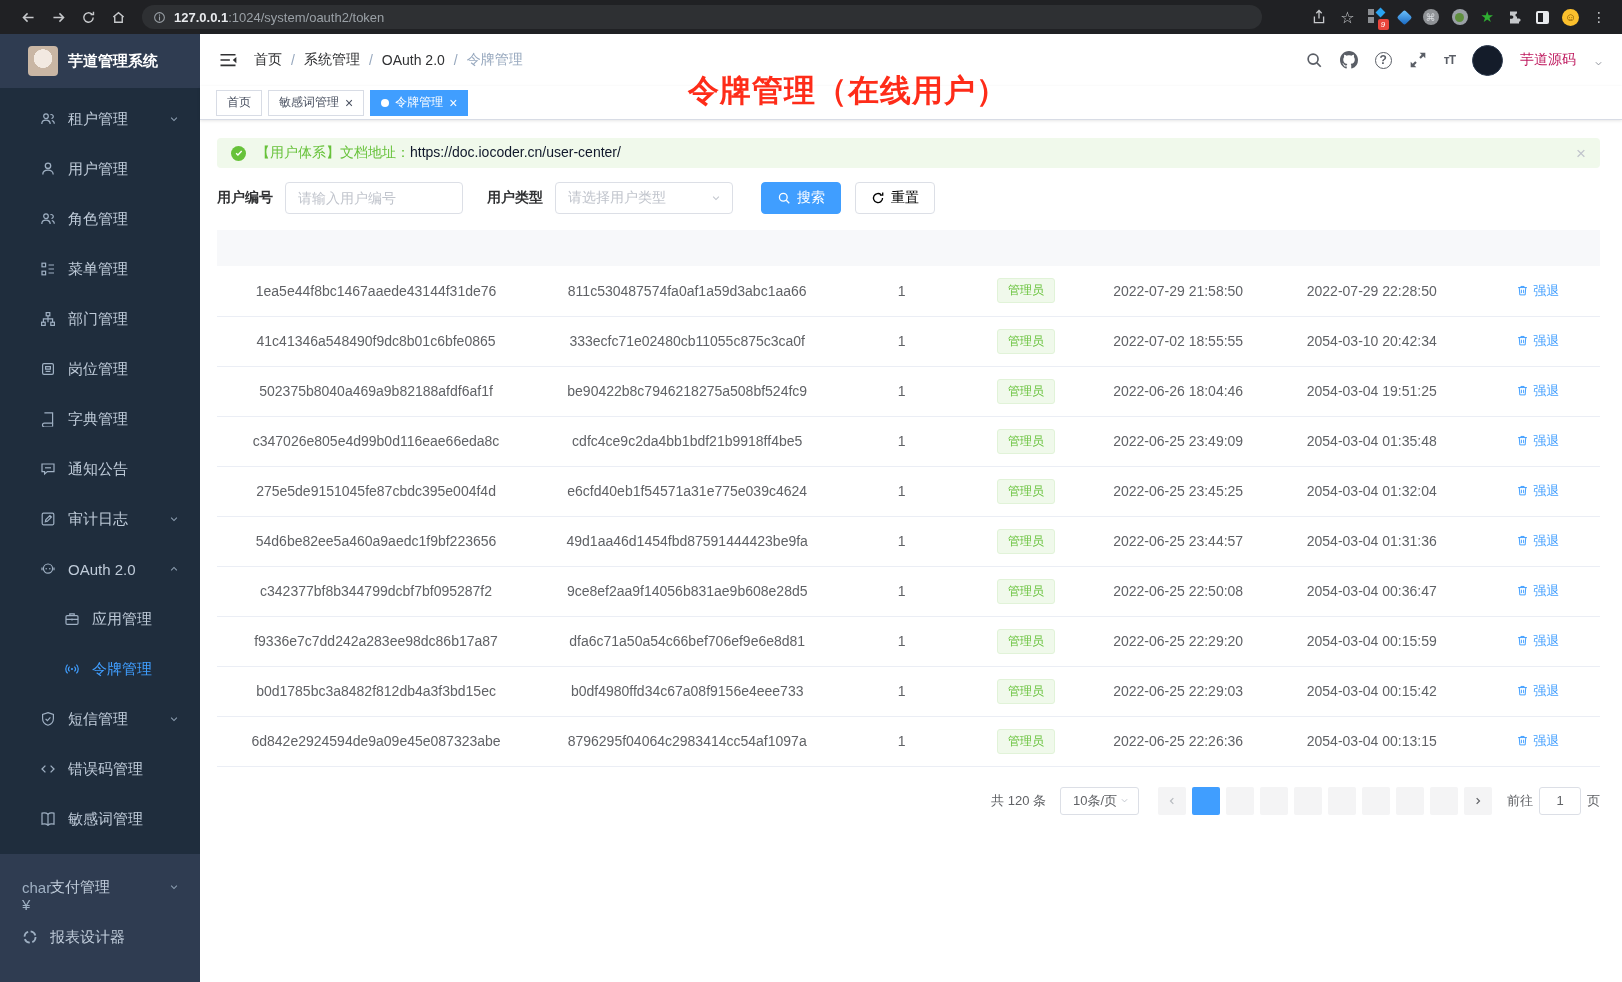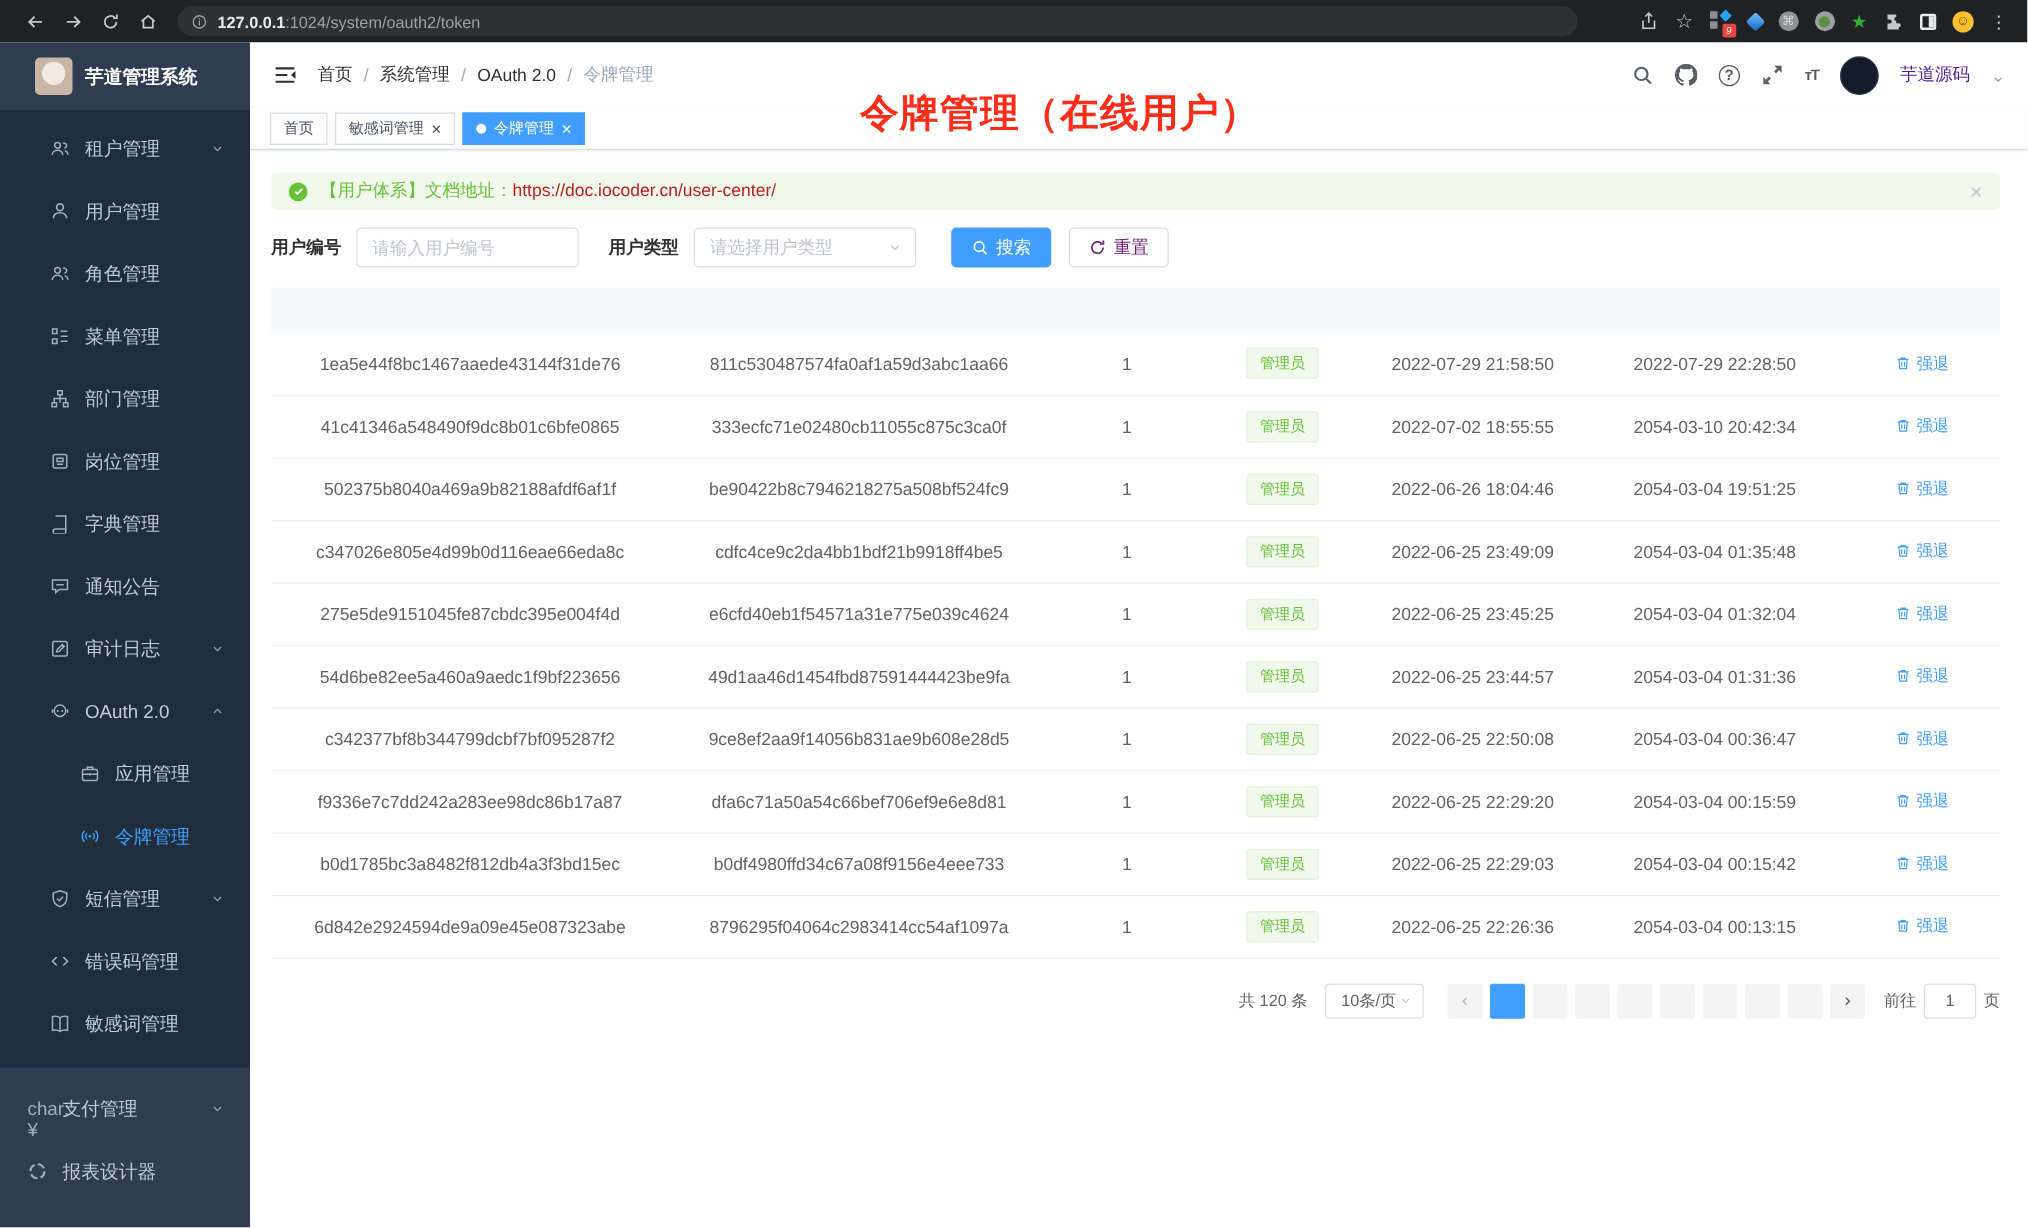--- a/index.html
+++ b/index.html
@@ -62,48 +62,48 @@
   .crumbs{display:flex;align-items:center;font-size:14px;color:#303133;}
   .crumb{display:flex;align-items:center;}
   .crumb .sep{color:#97a8be;margin:0 9px;}
   .crumb.current .crumb-label{color:#97a8be;}
   .top-icons{margin-left:auto;display:flex;align-items:center;gap:17px;color:#5a5e66;}
   .tb-ic{display:flex;align-items:center;justify-content:center;cursor:pointer;color:#5a5e66;}
   .tb-ic svg{width:18px;height:18px;}
   .help-circ{width:17px;height:17px;border:1.5px solid #5a5e66;border-radius:50%;font-size:12px;font-weight:700;display:flex;align-items:center;justify-content:center;}
   .font-ic{font-size:12px;font-weight:700;letter-spacing:-1px;}
   .avatar{width:31px;height:31px;border-radius:50%;background:#141c2a;border:1px solid #2c3a4e;cursor:pointer;}
-  .uname{font-size:14px;color:#4c1d95;cursor:pointer;}
+  .uname{font-size:14px;color:#be185d;cursor:pointer;}
   .uname-caret{width:11px;height:11px;color:#8a8f97;display:inline-flex;margin-top:6px;}
   .uname-caret svg{width:11px;height:11px;}
 
   .tags-bar{height:34px;border-bottom:1px solid #d8dce5;box-shadow:0 1px 3px 0 rgba(0,0,0,.10);display:flex;align-items:center;padding:0 16px;gap:6px;position:relative;z-index:1;background:#fff;}
   .tag{height:26px;padding:0 10px;border:1px solid #d8dce5;background:#fff;font-size:12px;color:#495060;display:inline-flex;align-items:center;gap:6px;cursor:pointer;white-space:nowrap;}
   .tag .dot{width:8px;height:8px;border-radius:50%;background:#fff;}
   .tag-close{font-size:14px;line-height:1;cursor:pointer;}
   .tag.active{background:#409eff;border-color:#409eff;color:#fff;}
 
   .annotation{position:absolute;left:488px;top:36px;font-size:31px;font-weight:700;color:#fe2c19;letter-spacing:1px;z-index:6;white-space:nowrap;}
 
   .content{padding:18px 22px 0 17px;flex:1;}
 
   .alert{height:30px;background:#f0f9eb;border-radius:4px;display:flex;align-items:center;padding:0 14px;gap:10px;color:#67c23a;font-size:14px;margin-bottom:14px;}
   .chk{width:15px;height:15px;border-radius:50%;background:#67c23a;display:flex;align-items:center;justify-content:center;flex-shrink:0;}
   .chk svg{width:10px;height:10px;}
-  .alert a{color:#b91c1c;text-decoration:none;}
+  .alert a{color:#0f172a;text-decoration:none;}
   .alert-close{margin-left:auto;color:#c0c4cc;font-size:17px;cursor:pointer;line-height:1;}
 
   .filters{display:flex;align-items:center;margin:2px 0 16px;font-size:14px;}
   .flabel{font-weight:700;color:#303133;margin-right:12px;white-space:nowrap;}
   .finput{width:178px;height:32px;border:1px solid #dcdfe6;border-radius:4px;padding:0 12px;font-size:14px;color:#606266;outline:none;margin-right:24px;}
   .finput::placeholder{color:#c0c4cc;}
   .fselect{width:178px;height:32px;border:1px solid #dcdfe6;border-radius:4px;padding:0 10px 0 12px;display:flex;align-items:center;justify-content:space-between;color:#c0c4cc;cursor:pointer;margin-right:28px;}
   .fselect .sel-caret{width:12px;height:12px;color:#c0c4cc;display:inline-flex;}
   .fselect svg{width:12px;height:12px;}
-  .btn{height:32px;border-radius:4px;font-size:14px;display:inline-flex;align-items:center;gap:6px;padding:0 15px;border:1px solid #dcdfe6;background:#fff;color:#701a75;cursor:pointer;font-family:inherit;}
+  .btn{height:32px;border-radius:4px;font-size:14px;display:inline-flex;align-items:center;gap:6px;padding:0 15px;border:1px solid #dcdfe6;background:#fff;color:#000000;cursor:pointer;font-family:inherit;}
   .btn .bicon{width:14px;height:14px;display:inline-flex;}
   .btn .bicon svg{width:14px;height:14px;}
   .btn.primary{background:#409eff;border-color:#409eff;color:#fff;margin-right:14px;}
 
   table{width:100%;border-collapse:collapse;font-size:14px;color:#606266;table-layout:fixed;}
   thead th{height:36px;background:#f7f8fa;color:#55606e;font-weight:700;text-align:center;font-size:14px;}
   tbody td{height:50px;text-align:center;border-bottom:1px solid #ebeef5;white-space:nowrap;overflow:hidden;}
   .type-badge{display:inline-block;padding:3px 10px;background:#f0f9eb;border:1px solid #e1f3d8;color:#67c23a;border-radius:3px;font-size:12px;}
   .kick{color:#409eff;display:inline-flex;align-items:center;gap:4px;font-size:13px;cursor:pointer;}
   .kick .ticon{width:13px;height:13px;display:inline-flex;}

